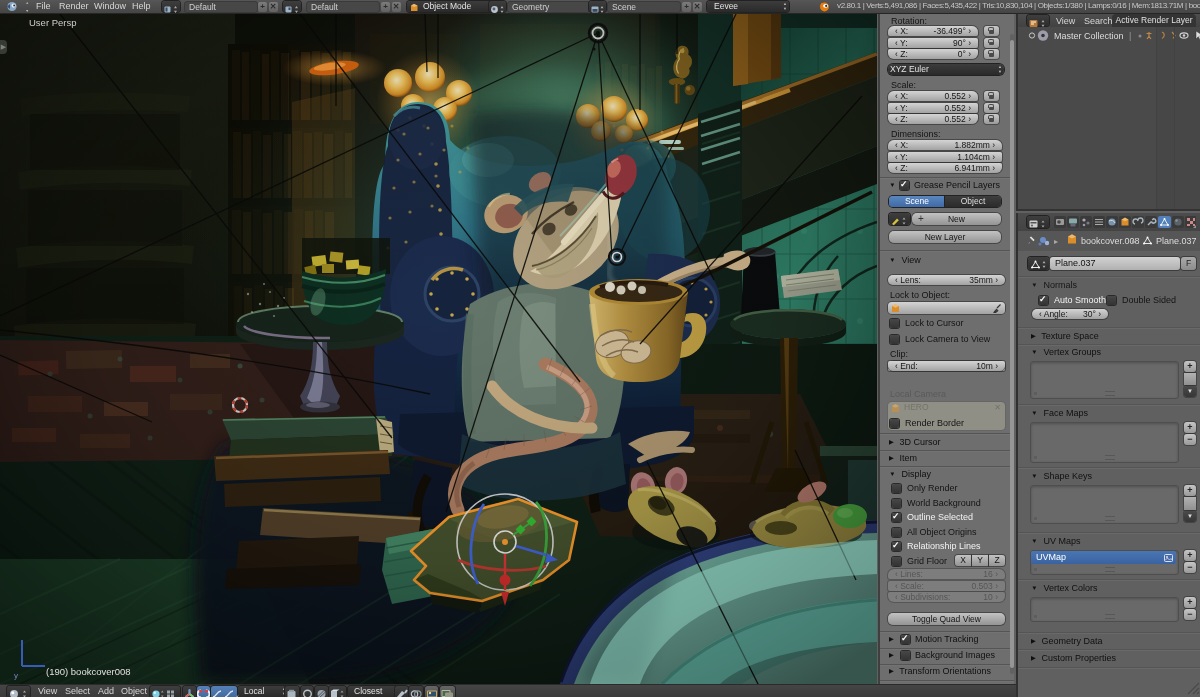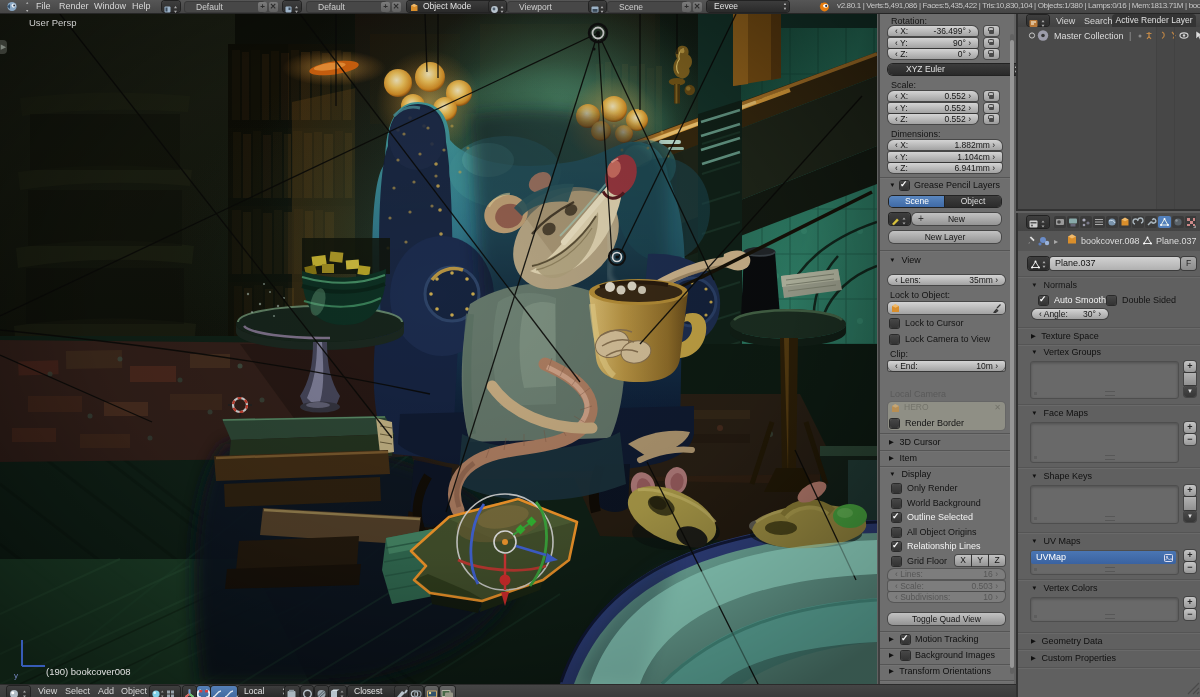--- a/index.html
+++ b/index.html
@@ -4,21 +4,21 @@
 html,body{margin:0;padding:0}
 body{width:1200px;height:697px;position:relative;overflow:hidden;background:#616161;
   font-family:"Liberation Sans",sans-serif;-webkit-font-smoothing:antialiased}
 .ab{position:absolute}
 .t9{font-size:9px;color:#d8d8d8;line-height:11px;white-space:nowrap}
 .td{font-size:9px;color:#141414;line-height:11px;white-space:nowrap}
 
 #topbar{left:0;top:0;width:1200px;height:13px;background:linear-gradient(#565656,#454545);border-bottom:1px solid #262626}
 .mnu{position:absolute;top:1px;font-size:9px;color:#d6d6d6;white-space:nowrap}
 .fld{position:absolute;top:1px;height:10px;background:#474747;border:1px solid #3a3a3a;border-radius:3px;
-  color:#cfcfcf;font-size:8.5px;line-height:10px;padding-left:11px}
+  color:#cfcfcf;font-size:8.5px;line-height:10px;padding-left:4px}
 .sq{position:absolute;top:1.5px;width:9px;height:10px;background:linear-gradient(#7c7c7c,#616161);border-radius:2px;
   color:#2c2c2c;font-size:8px;line-height:10px;text-align:center;font-weight:bold}
 .dd{position:absolute;top:1px;height:11px;background:linear-gradient(#3c3c3c,#2a2a2a);border-radius:3px;
   color:#e3e3e3;font-size:8.5px;line-height:11px;box-shadow:0 0 0 1px #222}
 .ddar{position:absolute;right:2px;top:0px;font-size:4px;line-height:5px;color:#bbb;text-align:center}
 .ibtn{position:absolute;top:1px;height:11px;background:linear-gradient(#3e3e3e,#2c2c2c);border-radius:3px;box-shadow:0 0 0 1px #222}
 
 #botbar{left:0;top:684px;width:1016px;height:13px;background:linear-gradient(#454545,#3a3a3a);border-top:1px solid #2b2b2b}
 
 #vp{left:0;top:14px;width:877px;height:670px;background:#0e100a}
@@ -725,21 +725,21 @@
       <i></i>
     </div>
   <div class="lock ab" style="left:104px;top:23.5px">
       <b></b>
       <i></i>
     </div>
   <div class="lock ab" style="left:104px;top:35px">
       <b></b>
       <i></i>
     </div>
-  <div class="dd ab" style="left:8px;top:50px;width:114px;height:11px;padding-left:18px;border-radius:5px">XYZ Euler<div class="ddar">▲<br>▼</div></div>
+  <div class="dd ab" style="left:8px;top:50px;width:114px;height:11px;padding-left:2px;border-radius:5px">XYZ Euler<div class="ddar">▲<br>▼</div></div>
   <div class="td ab" style="left:11px;top:66px">Scale:</div>
   <div class="sl grpt ab" style="left:8px;top:77px;width:90px">
       <span class="lb">‹ X:</span>
       <span class="vl">0.552 ›</span>
     </div>
   <div class="sl grp ab" style="left:8px;top:88.5px;width:90px">
       <span class="lb">‹ Y:</span>
       <span class="vl">0.552 ›</span>
     </div>
   <div class="sl grpb ab" style="left:8px;top:100px;width:90px">
@@ -1080,21 +1080,21 @@
         <path d="M1 2.5 l3-1.8 3.5 1.8 -3.2 1.6 Z" fill="#f0b96a"></path>
       </svg>
     <div class="ddar">▲<br>▼</div></div>
   <div class="ibtn" style="left:489px;width:17px">
     <svg width="17" height="11">
         <circle cx="5.5" cy="5.5" r="3.4" fill="#b8c4ce"></circle>
         <circle cx="5" cy="5" r="1.4" fill="#506070"></circle>
         <path d="M11.5 4.2 l3 0 -1.5 -2.2 Z M11.5 6.8 l3 0 -1.5 2.2 Z" fill="#aaa"></path>
       </svg>
   </div>
-  <div class="fld" style="left:507px;width:77px">Viewport</div>
+  <div class="fld" style="left:507px;width:77px">Geometry</div>
   <div class="ibtn" style="left:589px;width:17px">
     <svg width="17" height="11">
         <rect x="2.5" y="2.5" width="7" height="6" rx="1" fill="#9db3c8"></rect>
         <rect x="3.5" y="5" width="5" height="2.8" fill="#3a4a5a"></rect>
         <path d="M11.5 4.2 l3 0 -1.5 -2.2 Z M11.5 6.8 l3 0 -1.5 2.2 Z" fill="#aaa"></path>
       </svg>
   </div>
   <div class="fld" style="left:607px;width:68px">Scene</div>
   <div class="sq" style="left:682px">+</div>
     <div class="sq" style="left:692.5px">✕</div>

